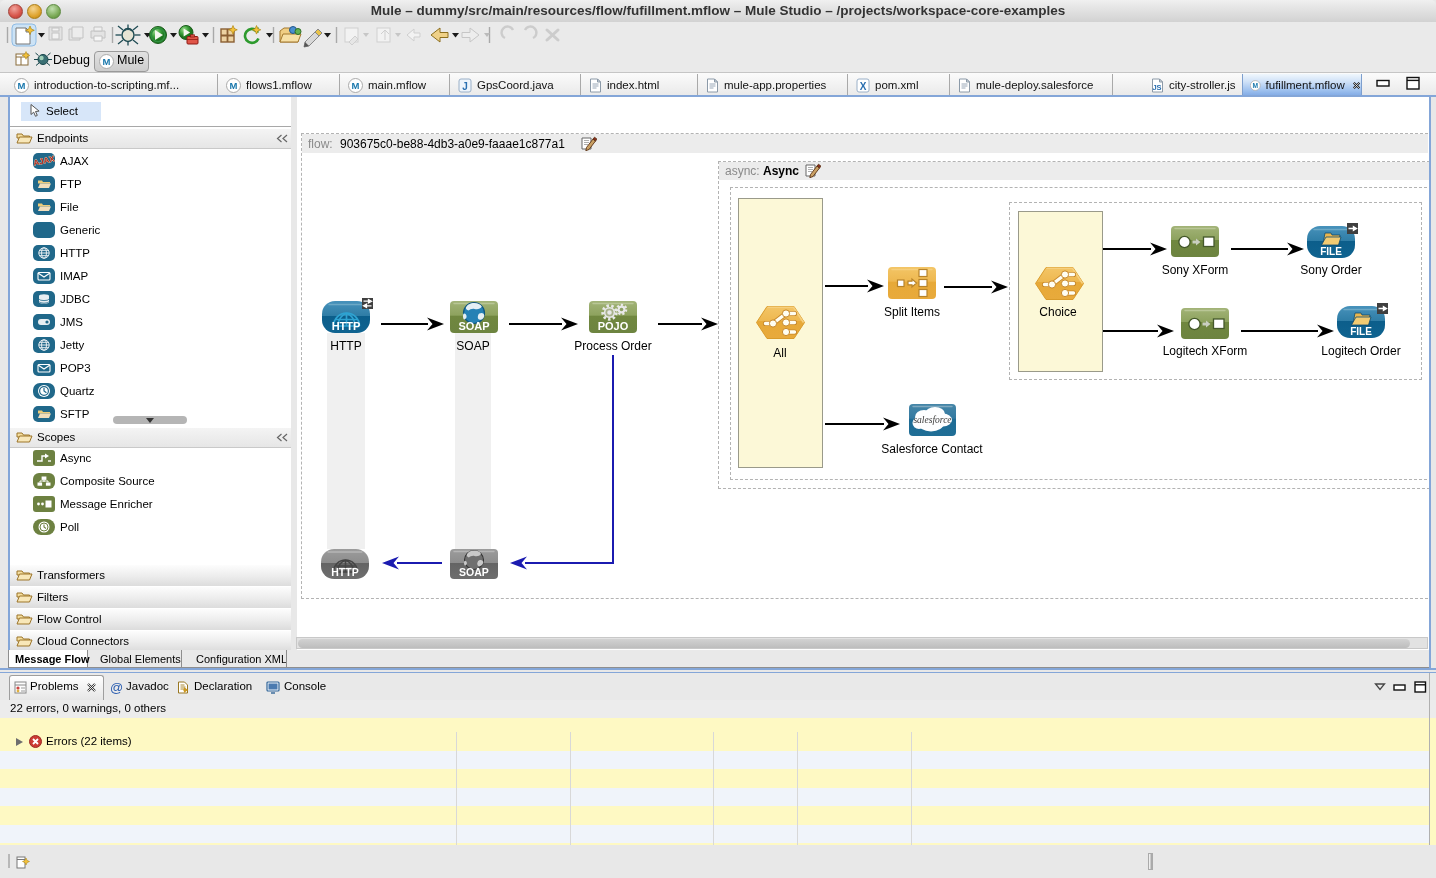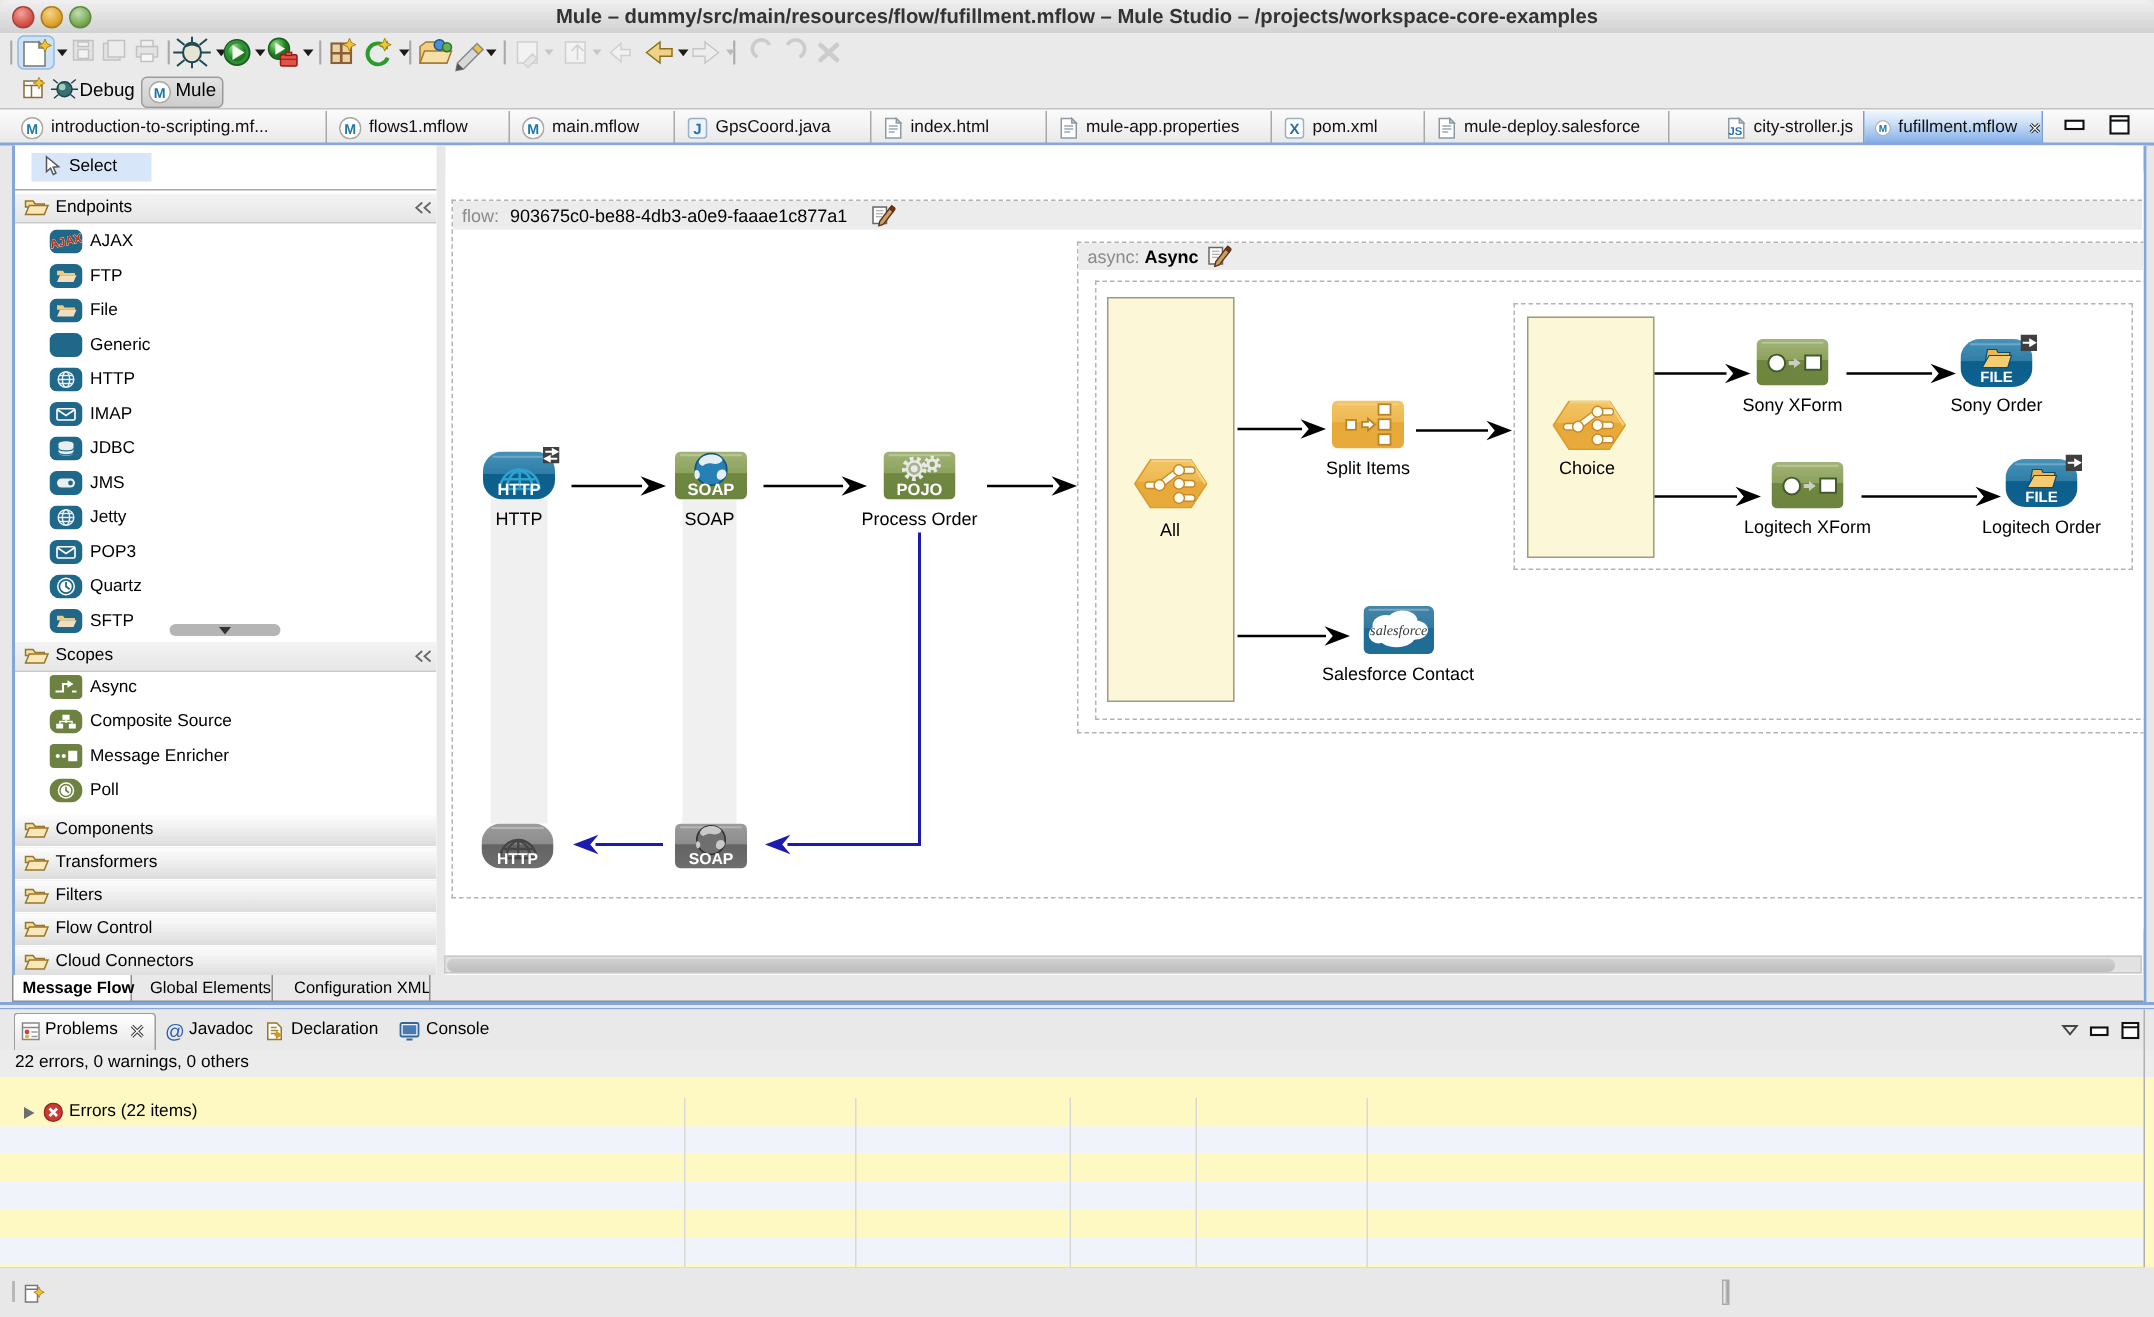--- a/index.html
+++ b/index.html
@@ -465,27 +465,20 @@
         </div>
       <div class="pitem" style="top:421.5px;">
           <svg width="22" height="16" viewBox="0 0 22 16">
             <rect width="22" height="16" rx="8" fill="#6d8141"></rect>
             <circle cx="11" cy="8" r="5.5" fill="#fff"></circle>
             <circle cx="11" cy="8" r="4" fill="none" stroke="#6d8141" stroke-width="1"></circle>
             <path d="M11 5.5 v2.5 l2 1.5" fill="none" stroke="#6d8141" stroke-width="1.1"></path>
           </svg>
           <span class="txt">Poll</span>
         </div>
-      <div class="pcat" style="top:445px;">
-        <svg width="17" height="13" viewBox="0 0 17 13" style="position:absolute;left:6px;top:4px;">
-            <path d="M1 2 h5 l1.5 2 h6 v2 h-12.5 z" fill="#f5dfa0" stroke="#9c7428"></path>
-            <path d="M1 11 l2.5 -6 h12.5 l-2.5 6 z" fill="#f8e7b8" stroke="#9c7428"></path>
-          </svg>
-        <span class="txt">Components</span>
-        </div>
       <div class="pcat" style="top:467px;">
         <svg width="17" height="13" viewBox="0 0 17 13" style="position:absolute;left:6px;top:4px;">
             <path d="M1 2 h5 l1.5 2 h6 v2 h-12.5 z" fill="#f5dfa0" stroke="#9c7428"></path>
             <path d="M1 11 l2.5 -6 h12.5 l-2.5 6 z" fill="#f8e7b8" stroke="#9c7428"></path>
           </svg>
         <span class="txt">Transformers</span>
         </div>
       <div class="pcat" style="top:489px;">
         <svg width="17" height="13" viewBox="0 0 17 13" style="position:absolute;left:6px;top:4px;">
             <path d="M1 2 h5 l1.5 2 h6 v2 h-12.5 z" fill="#f5dfa0" stroke="#9c7428"></path>

